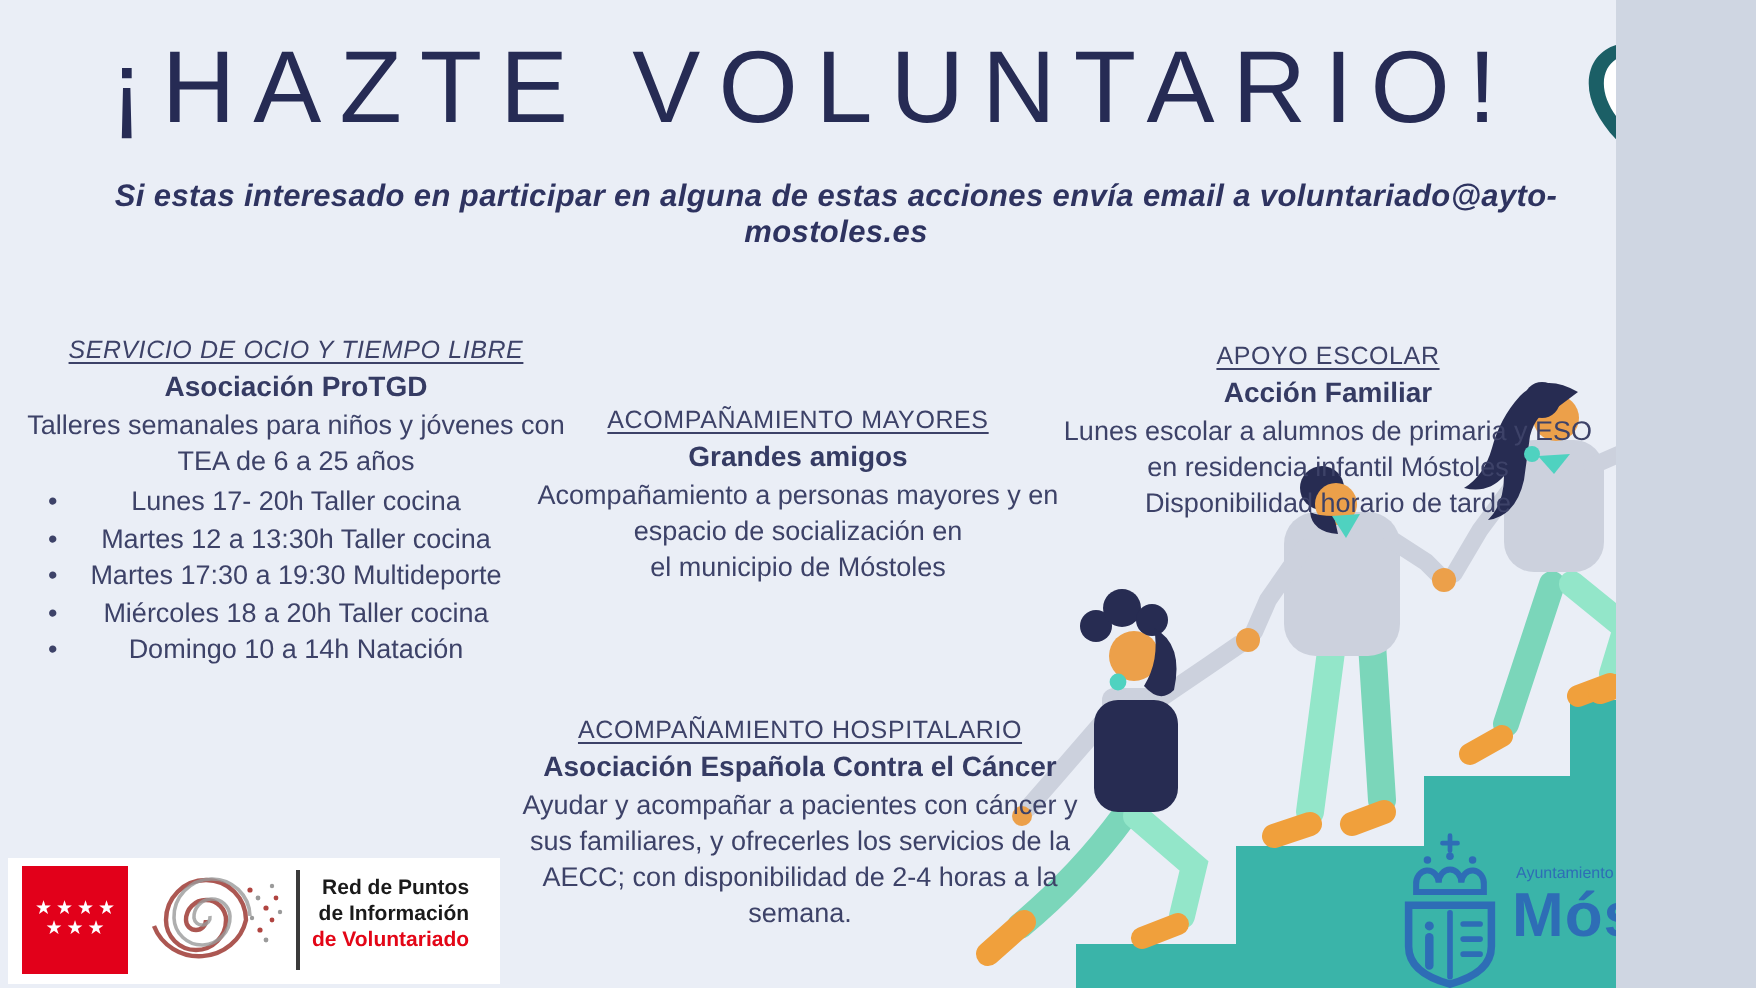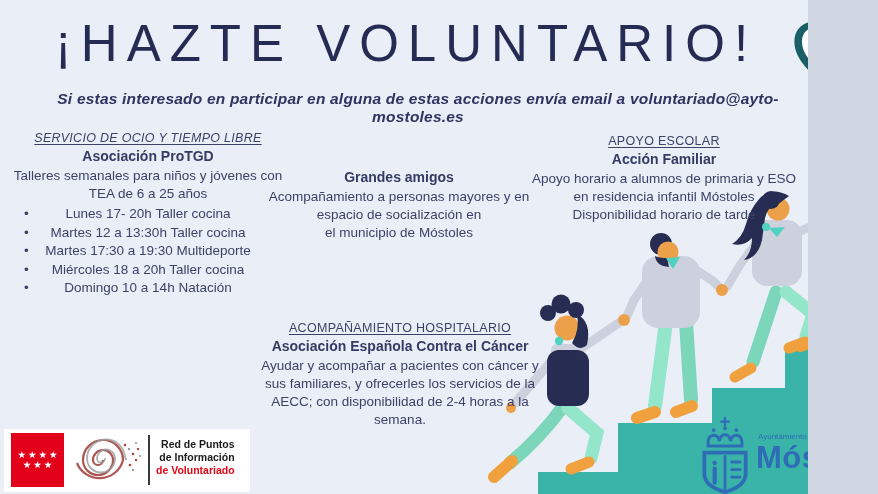--- a/index.html
+++ b/index.html
@@ -16,21 +16,21 @@
     text-align:center; font-size:51px; font-weight:300;
     letter-spacing:9px; color:#262b54; white-space:nowrap; z-index:3;
   }
   .subtitle {
     position:absolute; left:0; top:90px; width:100%;
     text-align:center; font-size:15.5px; font-weight:bold; font-style:italic;
     letter-spacing:.2px; color:#2e3360; z-index:3;margin-left:14px;
   }
   .heart-logo { position:absolute; left:791px; top:18px; width:84px; height:76px; z-index:3; }
   
-  .col { position:absolute; text-align:center; z-index:3; }
+  .col { position:absolute; text-align:center; z-index:3;margin-top:37px; }
   .sec-header {
     font-size:12.5px; letter-spacing:.3px;
     text-decoration:underline; text-underline-offset:2px; color:#3d4268;
   }
   .sec-header.italic { font-style:italic; }
   .org { font-size:14px; font-weight:bold; margin-top:3px; color:#353b63; }
   .desc { font-size:13.5px; line-height:18px; margin-top:3px; white-space:pre-line; }
   ul.schedule { list-style:none; margin-top:2px; }
   ul.schedule li {
     position:relative; font-size:13.5px; line-height:18.6px; white-space:pre-line;
@@ -161,30 +161,31 @@
 
     <li>Lunes 17- 20h Taller cocina</li>
         <li>Martes 12 a 13:30h Taller cocina</li>
         <li>Martes 17:30 a 19:30 Multideporte</li>
         <li>Miércoles 18 a 20h Taller cocina</li>
         <li>Domingo 10 a 14h Natación</li>
       </ul>
   </div>
 
   <div class="col" id="col-mayores">
+    <div class="sec-header">ACOMPAÑAMIENTO MAYORES</div>
     <div class="org">Grandes amigos</div>
     <div class="desc">Acompañamiento a personas mayores y en
 espacio de socialización en
 el municipio de Móstoles</div>
   </div>
 
   <div class="col" id="col-escolar">
     <div class="sec-header">APOYO ESCOLAR</div>
     <div class="org">Acción Familiar</div>
-    <div class="desc">Apoyo horario a alumnos de primaria y ESO
+    <div class="desc">Lunes escolar a alumnos de primaria y ESO
 en residencia infantil Móstoles
 Disponibilidad horario de tarde</div>
   </div>
 
   <div class="col" id="col-hospital">
     <div class="sec-header">ACOMPAÑAMIENTO HOSPITALARIO</div>
     <div class="org">Asociación Española Contra el Cáncer</div>
     <div class="desc">Ayudar y acompañar a pacientes con cáncer y
 sus familiares, y ofrecerles los servicios de la
 AECC; con disponibilidad de 2-4 horas a la

